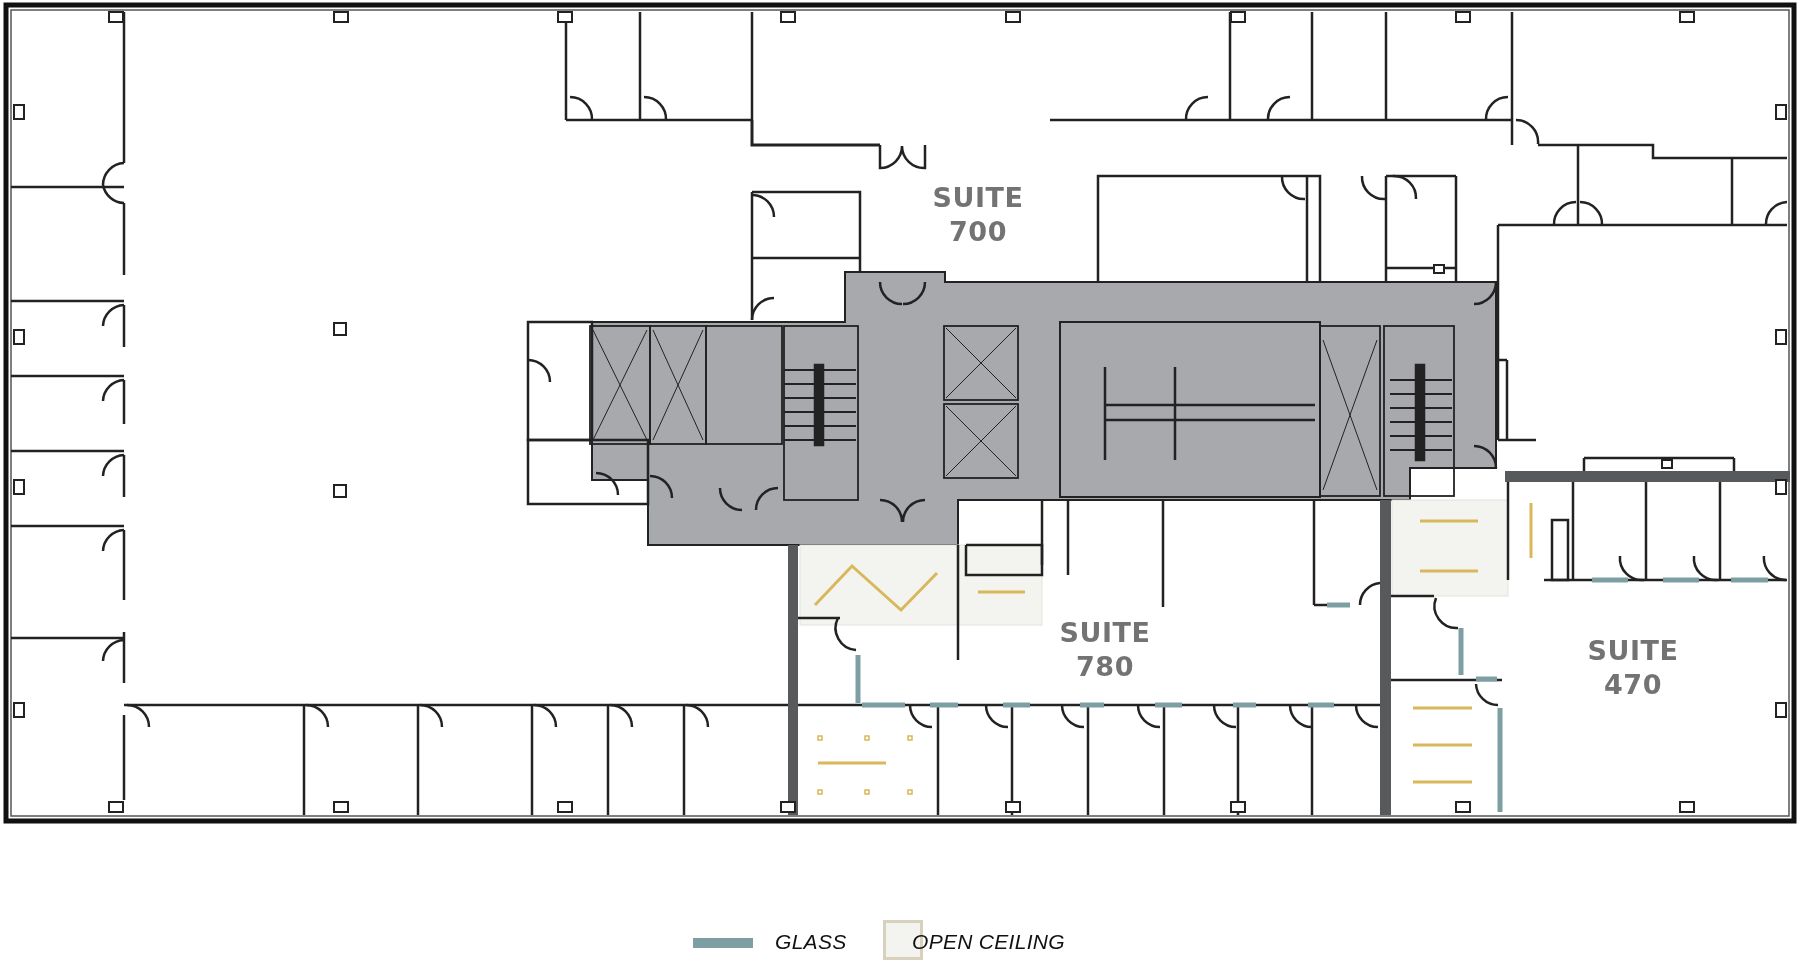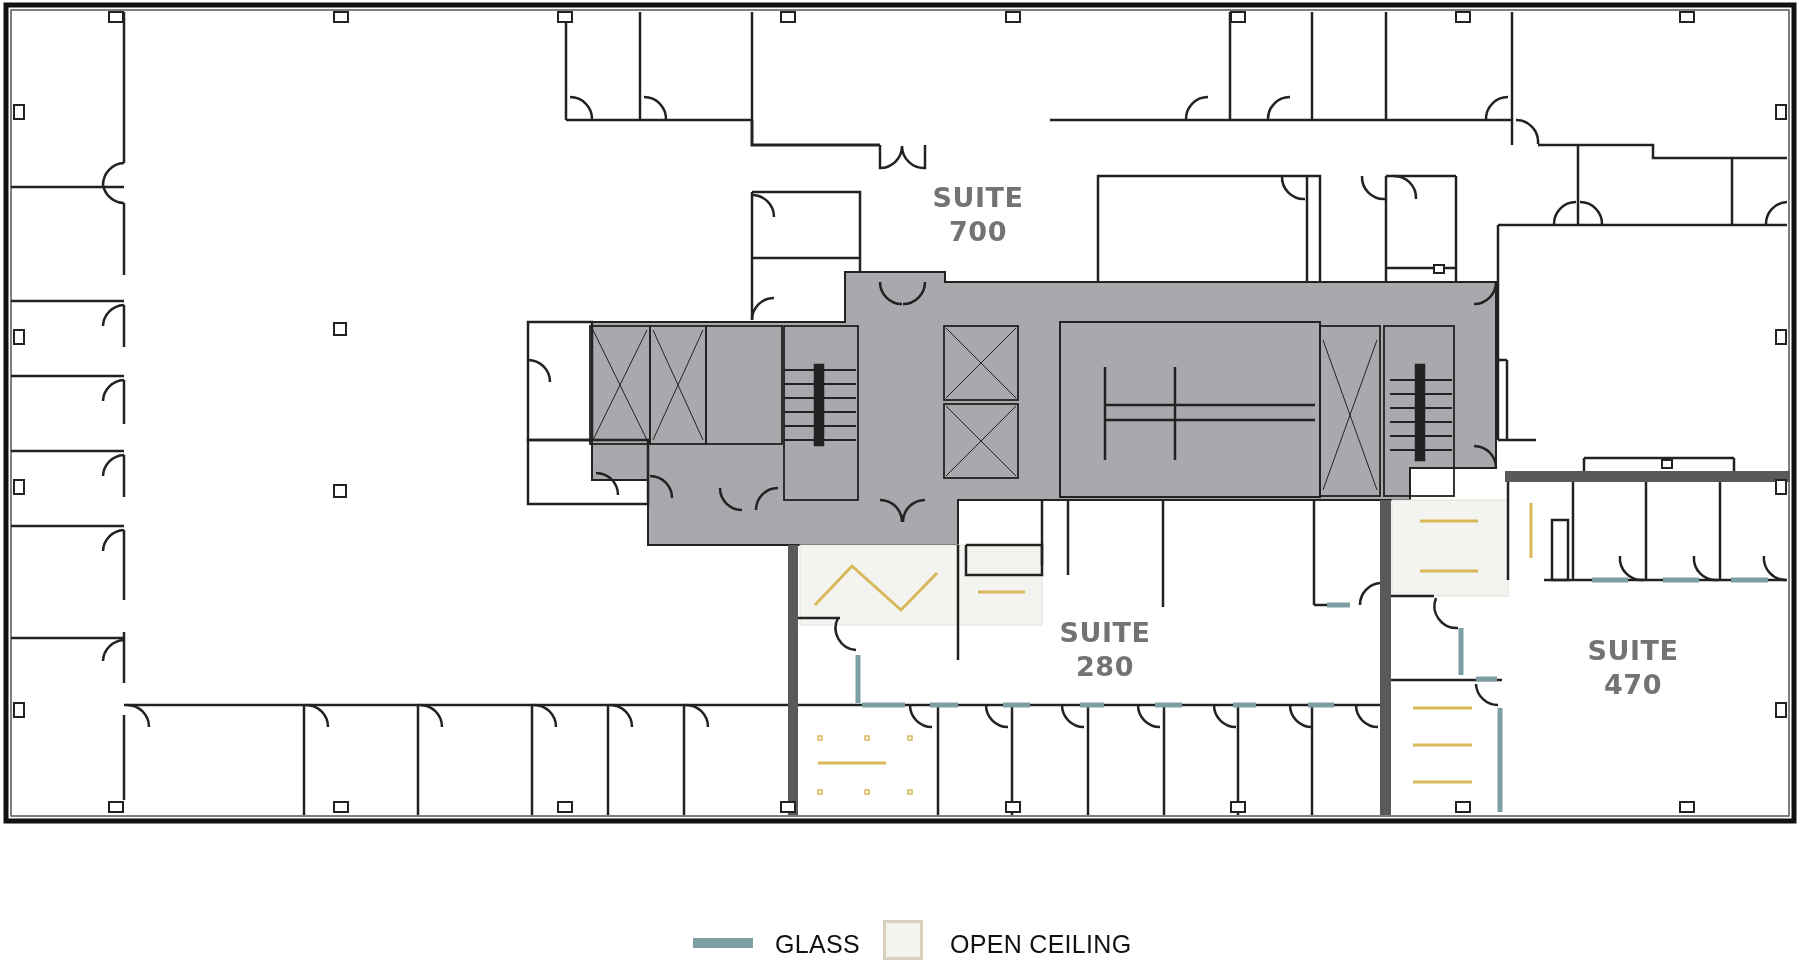--- a/index.html
+++ b/index.html
@@ -1,21 +1,21 @@
 <!DOCTYPE html>
 <html><head>
 <meta charset="utf-8">
 <style>
   html, body { margin:0; padding:0; background:#ffffff; }
   body { width:1800px; height:966px; position:relative; overflow:hidden; font-family:"Liberation Sans", sans-serif; }
   #plan { position:absolute; left:0; top:0; width:1800px; height:840px; }
   .suite-label { position:absolute; font-family:"DejaVu Sans", sans-serif; font-weight:bold; font-size:27px; line-height:34px; text-align:center; color:#737373; letter-spacing:0.5px; }
   .legend-swatch-glass { position:absolute; left:693px; top:938px; width:60px; height:10px; background:#7d9ea3; }
   .legend-swatch-open { position:absolute; left:883px; top:920px; width:40px; height:40px; background:#f3f3f0; border:3px solid #d8d1bd; box-sizing:border-box; }
-  .legend-text { position:absolute; font-family:"Liberation Sans", sans-serif; font-size:25px; color:#111; letter-spacing:0.3px; }
+  .legend-text { position:absolute; font-family:"Liberation Sans", sans-serif; font-size:21px; color:#111; letter-spacing:0.3px;font-style:italic; }
 </style>
 </head>
 <body>
 
 <svg id="plan" viewBox="0 0 1800 840" xmlns="http://www.w3.org/2000/svg">
   <g fill="none" stroke="#222" stroke-width="2">
 
     <rect x="6" y="5" width="1788" height="816" stroke="#111" stroke-width="5"></rect>
     <rect x="11" y="10" width="1778" height="806" stroke="#555" stroke-width="1.5"></rect>
   </g>
@@ -285,25 +285,25 @@
     <rect x="1662" y="460" width="10" height="8"></rect>
   </g>
 </svg>
 
 <div class="suite-label" style="left:918px; top:181px; width:120px;">
   <div>SUITE</div>
   <div>700</div>
 </div>
 <div class="suite-label" style="left:1045px; top:616px; width:120px;">
   <div>SUITE</div>
-  <div>280</div>
+  <div>780</div>
 </div>
 <div class="suite-label" style="left:1573px; top:634px; width:120px;">
   <div>SUITE</div>
   <div>470</div>
 </div>
 
 <div>
   <div class="legend-swatch-glass"></div>
   <div class="legend-text" style="left:775px; top:930px;">GLASS</div>
   <div class="legend-swatch-open"></div>
-  <div class="legend-text" style="left:950px; top:930px;text-align:center;">OPEN CEILING</div>
+  <div class="legend-text" style="left:912px; top:930px;text-align:center;">OPEN CEILING</div>
 </div>
 
 </body></html>

